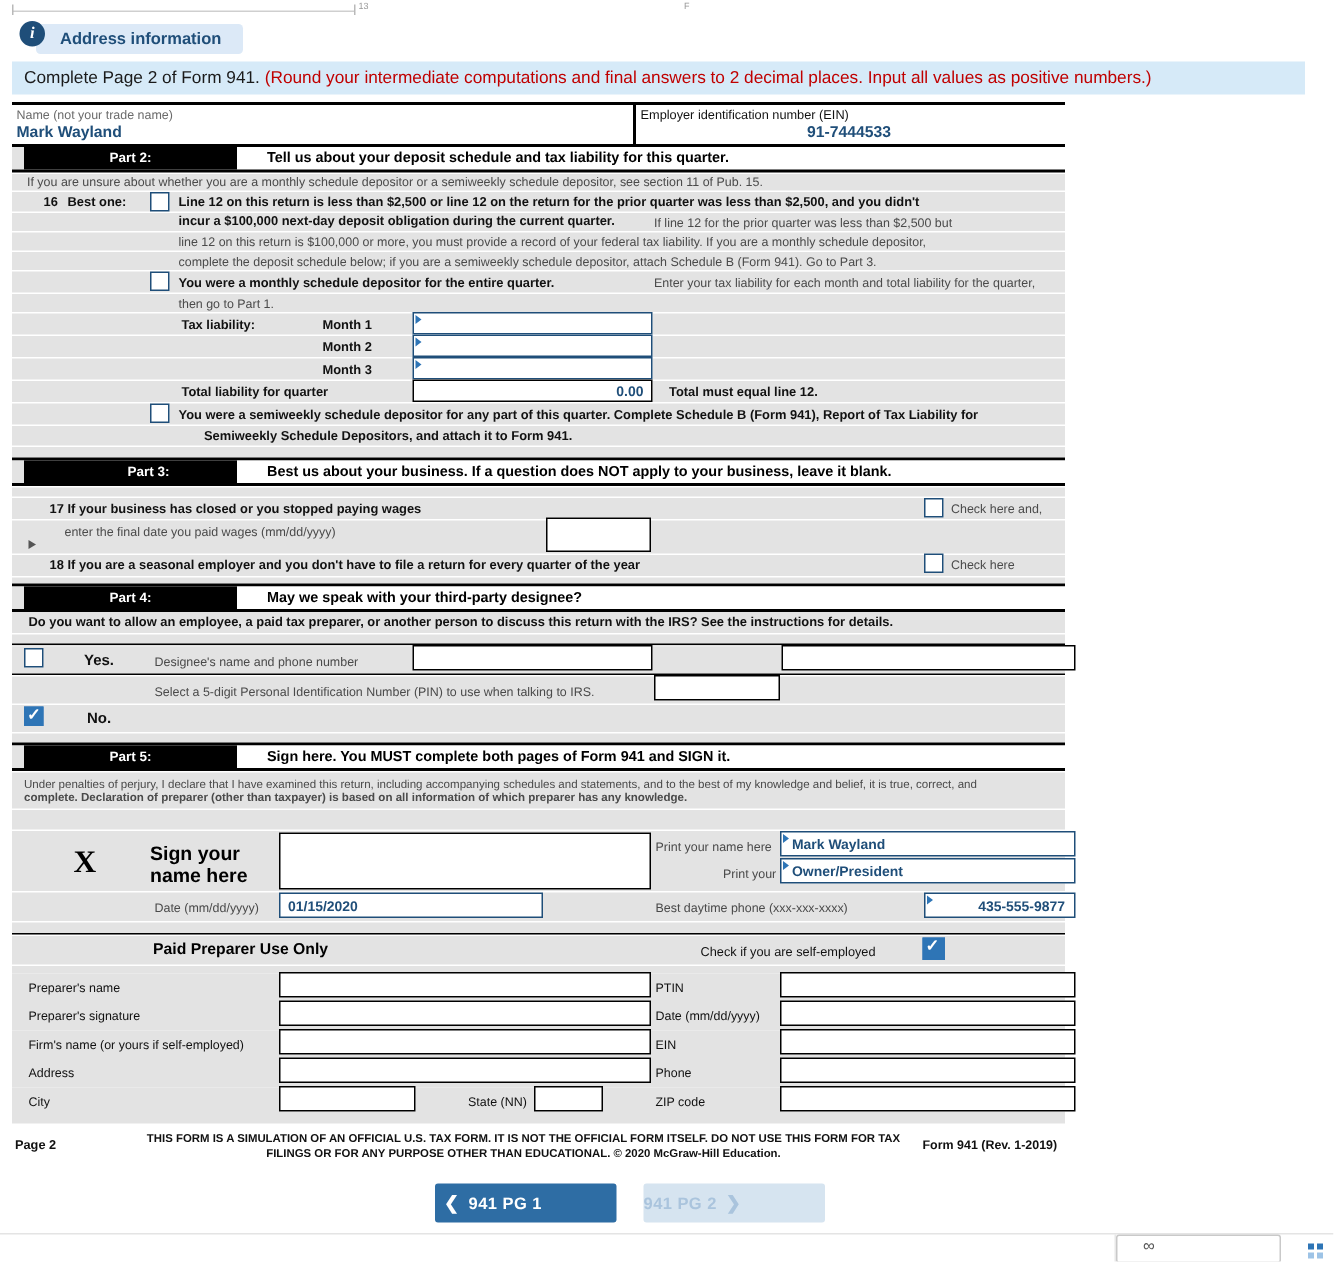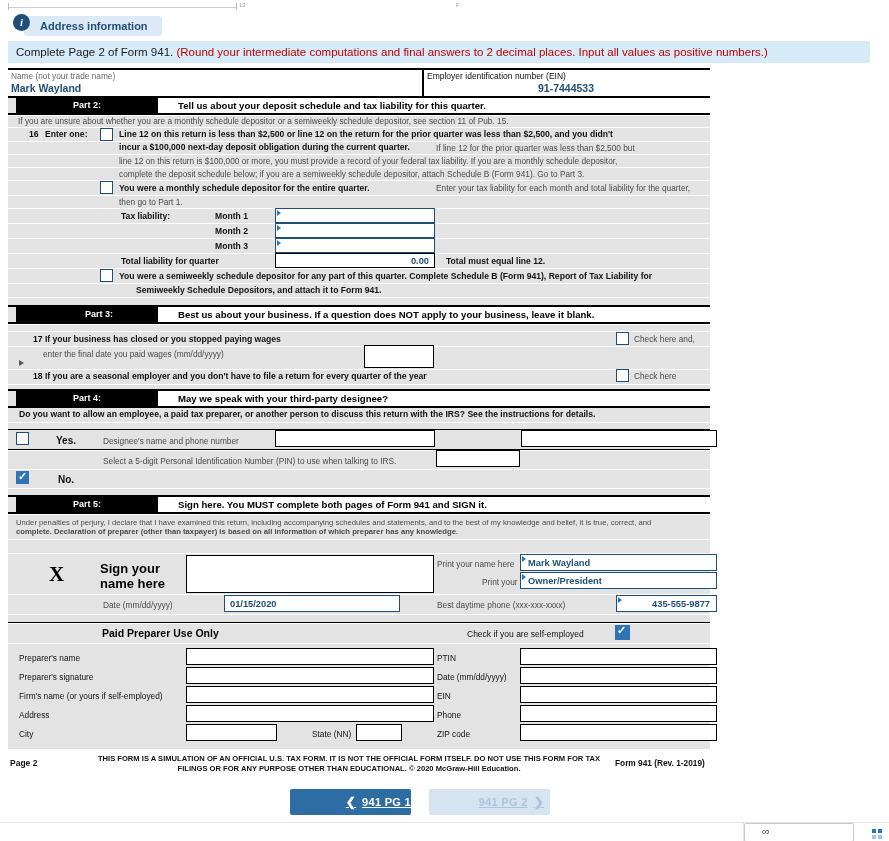--- a/index.html
+++ b/index.html
@@ -116,21 +116,21 @@
   .f-disc {
     position:absolute; left:92px; top:2px; width:514px;
     font-size:7.6px; font-weight:bold; color:#111; text-align:center; line-height:10px;
   }
   .f-form { position:absolute; left:615px; top:6px; font-size:8.3px; font-weight:bold; color:#111; }
 
   .navbtns { position:absolute; left:0; top:789px; width:889px; height:26px; }
   .btn {
     position:absolute; height:26px; border:0; cursor:pointer;
     font-size:11px; font-weight:bold; letter-spacing:.3px;
-    text-align:right; line-height:26px; border-radius:2px;text-decoration:underline;
+    text-align:left; line-height:26px; border-radius:2px;
   }
   .btn.prev { left:290px; width:121px; background:#2e6da4; color:#fff; }
   .btn.next { left:429px; width:121px; background:#d6e4f0; color:#aac4dd; }
   .btn .chev { font-size:12px; padding:0 6px; }
 
   .bottombar { position:absolute; left:0; top:822px; width:889px; height:19px; background:#fff; border-top:1px solid #e4e4e4; }
   .bb-cell { position:absolute; top:0; height:19px; border-right:1px solid #e8e8e8; }
   .link-ico { position:absolute; left:762px; top:2px; font-size:11px; color:#555; }
   .sq { position:absolute; width:4px; height:4px; }
 </style>
@@ -175,21 +175,21 @@
     <div class="cellbg" style="left:0;top:30px;width:8px;height:15px;"></div>
     <div class="wcell" style="left:150px;top:30px;width:552px;height:15px;"></div>
     <div class="parttitle" style="left:170px;top:30px;">Tell us about your deposit schedule and tax liability for this quarter.</div>
     <div class="hr-blk" style="left:0;top:45px;width:702px;"></div>
 
     <div class="cellbg" style="left:0;top:48px;width:702px;height:11px;"></div>
     <div class="txt" style="left:10px;top:48px;">If you are unsure about whether you are a monthly schedule depositor or a semiweekly schedule depositor, see section 11 of Pub. 15.</div>
 
     <div class="cellbg" style="left:0;top:60px;width:702px;height:13px;"></div>
     <div class="txt b" style="left:21px;top:61px;">16</div>
-    <div class="txt b" style="left:37px;top:61px;">Enter one:</div>
+    <div class="txt b" style="left:37px;top:61px;">Best one:</div>
     <div class="cbox" style="left:92px;top:60px;"></div>
     <div class="txt b" style="left:111px;top:61px;">Line 12 on this return is less than $2,500 or line 12 on the return for the prior quarter was less than $2,500, and you didn't</div>
 
     <div class="cellbg" style="left:0;top:74px;width:702px;height:12px;"></div>
     <div class="txt b" style="left:111px;top:74px;">incur a $100,000 next-day deposit obligation during the current quarter.</div>
     <div class="txt" style="left:428px;top:75px;">If line 12 for the prior quarter was less than $2,500 but</div>
 
     <div class="cellbg" style="left:0;top:87px;width:702px;height:12px;"></div>
     <div class="txt" style="left:111px;top:88px;">line 12 on this return is $100,000 or more, you must provide a  record of your federal tax liability.  If  you are a  monthly schedule depositor,</div>
 
@@ -346,21 +346,21 @@
     </div>
 
     <div class="txt" style="left:429px;top:509px;padding-left:45px;">Print your title here</div>
     <div class="ibox blue" style="left:512px;top:504px;width:197px;height:17px;">
       <div class="marker" style="left:1px;top:1px;"></div>
       <div class="ival" style="left:7px;top:3px;">Owner/President</div>
     </div>
 
     <div class="cellbg" style="left:0;top:527px;width:702px;height:19px;"></div>
     <div class="txt" style="left:95px;top:532px;">Date (mm/dd/yyyy)</div>
-    <div class="ibox blue" style="left:178px;top:527px;width:176px;height:17px;margin-left:38px;">
+    <div class="ibox blue" style="left:178px;top:527px;width:176px;height:17px;">
       <div class="ival" style="left:5px;top:3px;">01/15/2020</div>
     </div>
     <div class="txt" style="left:429px;top:532px;">Best daytime phone (xxx-xxx-xxxx)</div>
     <div class="ibox blue" style="left:608px;top:527px;width:101px;height:17px;">
       <div class="marker" style="left:1px;top:1px;"></div>
       <div class="ival" style="right:6px;top:3px;">435-555-9877</div>
     </div>
 
     <div class="cellbg" style="left:0;top:547px;width:702px;height:8px;"></div>
     <div class="hr-thin" style="left:0;top:554px;width:702px;"></div>

